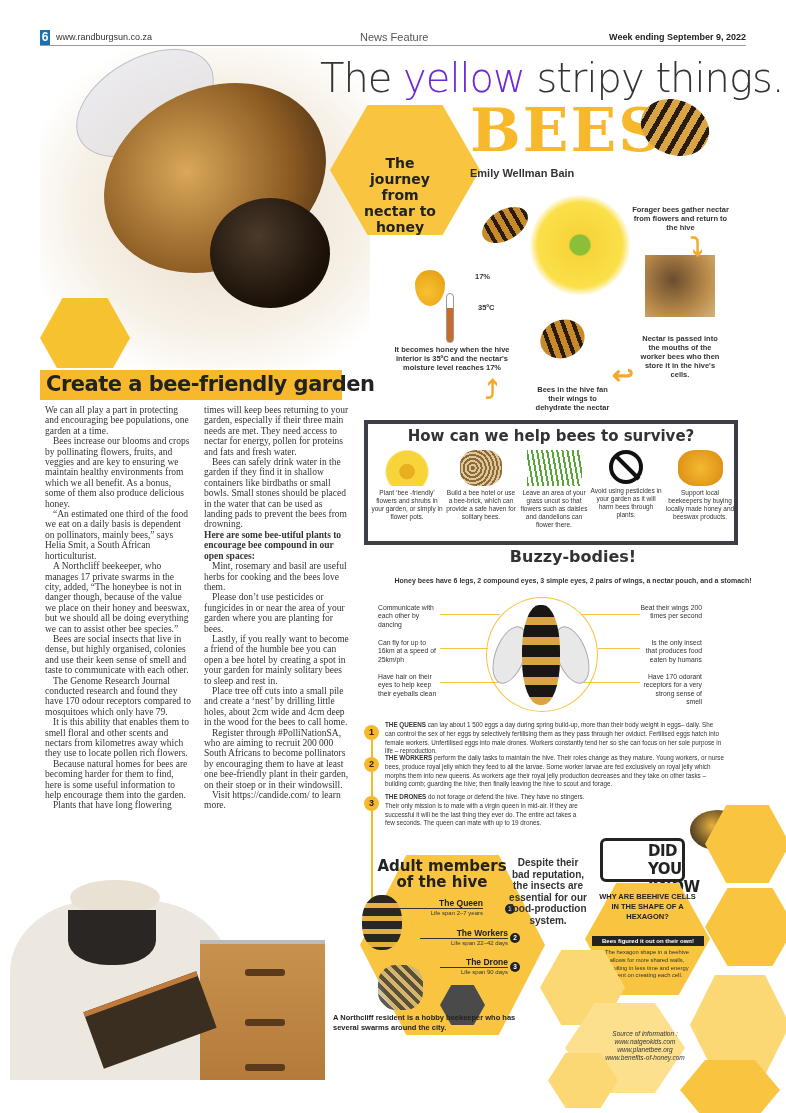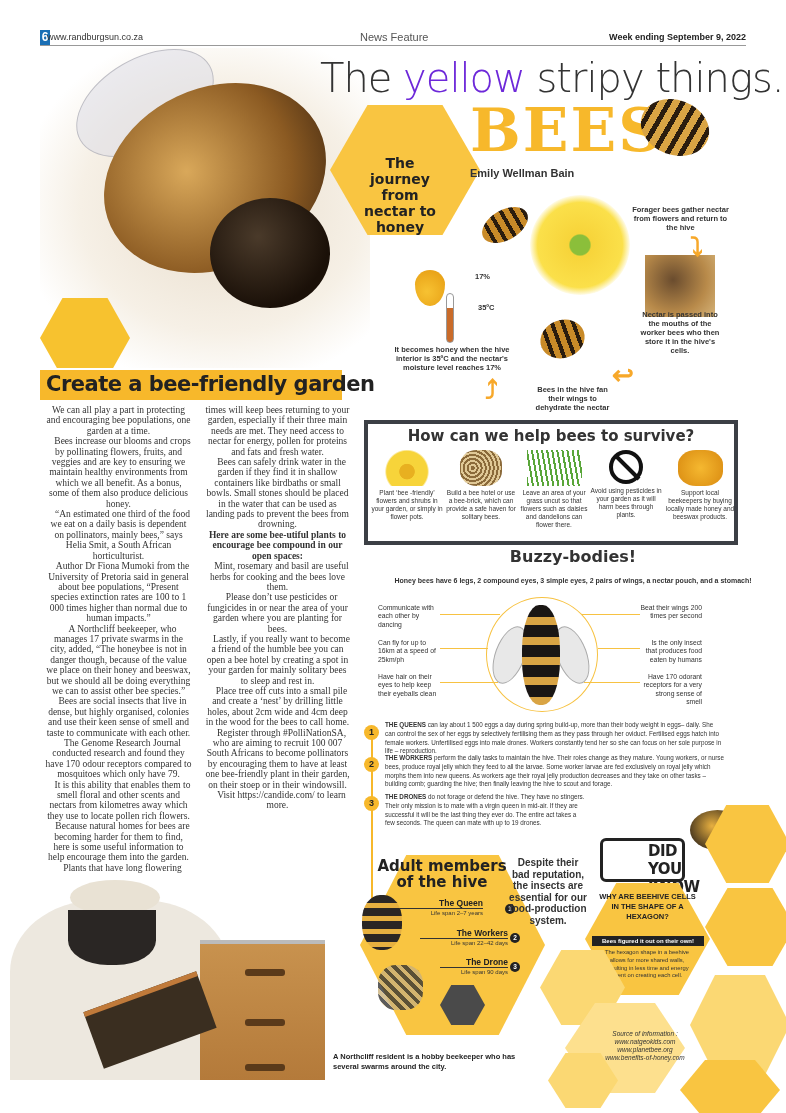--- a/index.html
+++ b/index.html
@@ -3,21 +3,21 @@
 <meta charset="utf-8">
 <style>
   * { box-sizing: border-box; margin: 0; padding: 0; }
   html, body { width: 786px; height: 1113px; background: #fff; overflow: hidden; }
   body { position: relative; font-family: "Liberation Sans", sans-serif; color: #222; }
   .abs { position: absolute; }
 
   
   .hdr { position: absolute; left: 40px; top: 30px; width: 706px; height: 16px; border-bottom: 1.5px solid #999; }
   .pgnum { position: absolute; left: 0; top: 0; width: 10px; height: 15px; background: #1a6fb5; color: #fff; font-weight: bold; font-size: 12px; text-align: center; line-height: 15px; font-family: "Liberation Sans", sans-serif; }
-  .site { position: absolute; left: 7px; top: 2px; font-size: 9px; color: #333; }
+  .site { position: absolute; left: 16px; top: 2px; font-size: 9px; color: #333; }
   .section { position: absolute; left: 320px; top: 1px; font-size: 11px; color: #555; }
   .week { position: absolute; right: 0; top: 2px; font-size: 9px; font-weight: bold; color: #222; }
 
   
   .hero { position: absolute; left: 40px; top: 48px; width: 330px; height: 320px; overflow: hidden; }
   .hero .bg { position: absolute; inset: 0; background: radial-gradient(ellipse at 55% 50%, #e8dccb 0%, #f6f0e6 55%, #ffffff 80%); }
   .hero .body1 { position: absolute; left: 60px; top: 40px; width: 230px; height: 180px; border-radius: 50%; background: radial-gradient(circle at 40% 40%, #d9a85a, #8b5a22 60%, #3b2410); transform: rotate(-25deg); }
   .hero .head { position: absolute; left: 170px; top: 150px; width: 120px; height: 110px; border-radius: 50%; background: radial-gradient(circle at 40% 35%, #4a3a2a, #1a1008 70%); }
   .hero .wing { position: absolute; left: 30px; top: 10px; width: 150px; height: 90px; border-radius: 50%; background: rgba(220,220,230,0.55); border: 1px solid rgba(150,150,160,0.5); transform: rotate(-30deg); }
   .hero .hex1 { position: absolute; left: 0; top: 250px; width: 90px; height: 80px; background: #f7c22f; clip-path: polygon(25% 0,75% 0,100% 50%,75% 100%,25% 100%,0 50%); }
@@ -35,21 +35,21 @@
   .drop { position: absolute; left: 415px; top: 270px; width: 30px; height: 36px; border-radius: 50% 50% 50% 50% / 40% 40% 60% 60%; background: radial-gradient(circle at 40% 60%, #f7c232, #e59a10); }
   .thermo { position: absolute; left: 446px; top: 293px; width: 8px; height: 50px; border: 1px solid #999; border-radius: 4px; background: linear-gradient(#fff 30%, #c96b2a 30%); }
   .lbl { position: absolute; font-size: 7.5px; font-weight: bold; text-align: center; color: #333; line-height: 9px; }
   .arrow { position: absolute; color: #f7a82a; font-size: 26px; font-weight: bold; }
 
   
   .garden-hd { position: absolute; left: 40px; top: 370px; width: 302px; height: 30px; background: #f7b82b; }
   .garden-hd span { position: absolute; left: 6px; top: 2px; font-size: 21px; font-weight: bold; color: #222; font-family: "DejaVu Sans", sans-serif; letter-spacing: -0.5px; white-space: nowrap; }
 
   .col { position: absolute; top: 405px; width: 147px; font-family: "Liberation Serif", serif; font-size: 9.5px; line-height: 10.4px; color: #333; }
-  .col p { text-indent: 8px; text-align: center; }
+  .col p { text-indent: 8px; }
   .col p.first { text-indent: 0; }
   .col b { font-weight: bold; }
 
   
   .keeper { position: absolute; left: 0; top: 880px; width: 330px; height: 200px; }
   .keeper .suit { position: absolute; left: 10px; top: 20px; width: 220px; height: 180px; background: #ede8df; border-radius: 40% 40% 0 0; }
   .keeper .hat { position: absolute; left: 70px; top: 0; width: 90px; height: 35px; background: #e9e2d4; border-radius: 50%; }
   .keeper .veil { position: absolute; left: 68px; top: 30px; width: 88px; height: 55px; background: #2a2624; border-radius: 0 0 45% 45%; }
   .keeper .box { position: absolute; left: 200px; top: 60px; width: 125px; height: 140px; background: linear-gradient(#c8924e, #b47a3a); border-top: 4px solid #bbb; }
   .keeper .slot { position: absolute; left: 45px; width: 40px; height: 7px; background: #5a3a1a; border-radius: 3px; }
@@ -88,21 +88,21 @@
 
   .dyk { position: absolute; left: 600px; top: 838px; width: 85px; height: 44px; border: 3px solid #222; border-radius: 6px; background: #fff; }
   .dyk span { position: absolute; left: 3px; top: 1px; font-size: 15px; line-height: 18px; font-weight: bold; color: #222; font-family: "DejaVu Sans", sans-serif; letter-spacing: -0.5px; margin-left: 42px; }
   .why-hex { position: absolute; left: 585px; top: 883px; width: 125px; height: 112px; background: #f9c541; clip-path: polygon(25% 0,75% 0,100% 50%,75% 100%,25% 100%,0 50%); }
   .why { position: absolute; left: 595px; top: 892px; width: 105px; text-align: center; font-size: 7.5px; line-height: 10px; font-weight: bold; color: #222; }
   .fig { position: absolute; left: 592px; top: 936px; width: 112px; height: 10px; background: #222; color: #fff; font-size: 6px; text-align: center; line-height: 10px; font-weight: bold; }
   .hexinfo { position: absolute; left: 602px; top: 949px; width: 90px; text-align: center; font-size: 5.8px; line-height: 7.8px; color: #333; }
 
   .hex { position: absolute; clip-path: polygon(25% 0,75% 0,100% 50%,75% 100%,25% 100%,0 50%); }
   .source { position: absolute; left: 575px; top: 1030px; width: 140px; text-align: center; font-size: 6.5px; line-height: 8px; font-style: italic; color: #333; }
-  .caption { position: absolute; left: 333px; top: 1052px; width: 200px; font-size: 7.5px; line-height: 9.5px; font-weight: bold; color: #222; }
+  .caption { position: absolute; left: 333px; top: 1013px; width: 200px; font-size: 7.5px; line-height: 9.5px; font-weight: bold; color: #222; }
 </style>
 </head>
 <body>
 
 <div class="hdr">
   <div class="pgnum">6</div>
   <div class="site">www.randburgsun.co.za</div>
   <div class="section">News Feature</div>
   <div class="week">Week ending September 9, 2022</div>
 </div>
@@ -120,57 +120,56 @@
 <div class="bees">BEES</div>
 <div class="byline">Emily Wellman Bain</div>
 <div class="abs" style="left:640px;top:100px;width:70px;height:55px;border-radius:50%;background:repeating-linear-gradient(100deg,#d9a444 0 7px,#2a1c0e 7px 12px);transform:rotate(20deg);"></div>
 
 <div class="journey-txt">The journey from nectar to honey</div>
 <div class="flower"></div>
 <div class="bee-sm" style="left:480px;top:210px;width:50px;height:30px;transform:rotate(-30deg);"></div>
 <div class="lbl" style="left:628px;top:205px;width:105px;">Forager bees gather nectar from flowers and return to the hive</div>
 <div class="photo-nectar"></div>
 <div class="arrow" style="left:690px;top:232px;">⤵</div>
-<div class="lbl" style="left:640px;top:310px;width:80px;">Nectar is passed into the mouths of the worker bees who then store it in the hive's cells.</div>
+<div class="lbl" style="left:640px;top:334px;width:80px;">Nectar is passed into the mouths of the worker bees who then store it in the hive's cells.</div>
 <div class="drop"></div>
 <div class="thermo"></div>
 <div class="lbl" style="left:475px;top:272px;">17%</div>
 <div class="lbl" style="left:478px;top:303px;">35ºC</div>
 <div class="bee-sm" style="left:540px;top:320px;width:45px;height:38px;transform:rotate(-20deg);"></div>
 <div class="lbl" style="left:392px;top:345px;width:120px;">It becomes honey when the hive interior is 35ºC and the nectar's moisture level reaches 17%</div>
 <div class="arrow" style="left:485px;top:375px;">⤴</div>
 <div class="arrow" style="left:612px;top:360px;">↩</div>
 <div class="lbl" style="left:530px;top:385px;width:85px;">Bees in the hive fan their wings to dehydrate the nectar</div>
 
 <div class="garden-hd">
   <span>Create a bee-friendly garden</span>
 </div>
 
 <div class="col" style="left:45px;">
   <p class="first">We can all play a part in protecting and encouraging bee populations, one garden at a time.</p>
   <p>Bees increase our blooms and crops by pollinating flowers, fruits, and veggies and are key to ensuring we maintain healthy environments from which we all benefit. As a bonus, some of them also produce delicious honey.</p>
   <p>“An estimated one third of the food we eat on a daily basis is dependent on pollinators, mainly bees,” says Helia Smit, a South African horticulturist.</p>
-  <p>Author Dr Fiona Mumoki from the University of Pretoria said in general about bee populations, “Present species extinction rates are 100 to 1 000 times higher than normal due to human impacts.”</p>
   <p>A Northcliff beekeeper, who manages 17 private swarms in the city, added, “The honeybee is not in danger though, because of the value we place on their honey and beeswax, but we should all be doing everything we can to assist other bee species.”</p>
   <p>Bees are social insects that live in dense, but highly organised, colonies and use their keen sense of smell and taste to communicate with each other.</p>
   <p>The Genome Research Journal conducted research and found they have 170 odour receptors compared to mosquitoes which only have 79.</p>
   <p>It is this ability that enables them to smell floral and other scents and nectars from kilometres away which they use to locate pollen rich flowers.</p>
   <p>Because natural homes for bees are becoming harder for them to find, here is some useful information to help encourage them into the garden.</p>
   <p>Plants that have long flowering</p>
 </div>
 
 <div class="col" style="left:204px;">
   <p class="first">times will keep bees returning to your garden, especially if their three main needs are met. They need access to nectar for energy, pollen for proteins and fats and fresh water.</p>
   <p>Bees can safely drink water in the garden if they find it in shallow containers like birdbaths or small bowls. Small stones should be placed in the water that can be used as landing pads to prevent the bees from drowning.</p>
   <p class="first"><b>Here are some bee-utiful plants to encourage bee compound in our open spaces:</b></p>
   <p>Mint, rosemary and basil are useful herbs for cooking and the bees love them.</p>
   <p>Please don’t use pesticides or fungicides in or near the area of your garden where you are planting for bees.</p>
   <p>Lastly, if you really want to become a friend of the humble bee you can open a bee hotel by creating a spot in your garden for mainly solitary bees to sleep and rest in.</p>
   <p>Place tree off cuts into a small pile and create a ‘nest’ by drilling little holes, about 2cm wide and 4cm deep in the wood for the bees to call home.</p>
-  <p>Register through #PolliNationSA, who are aiming to recruit 100 007 South Africans to become pollinators by encouraging them to have at least one bee-friendly plant in their garden, on their stoep or in their windowsill.</p>
+  <p>Register through #PolliNationSA, who are aiming to recruit 200 000 South Africans to become pollinators by encouraging them to have at least one bee-friendly plant in their garden, on their stoep or in their windowsill.</p>
   <p>Visit https://candide.com/ to learn more.</p>
 </div>
 
 <div class="keeper">
   <div class="suit"></div>
   <div class="hat"></div>
   <div class="veil"></div>
   <div class="box">
     <div class="slot" style="top:25px;"></div>
     <div class="slot" style="top:75px;"></div>

